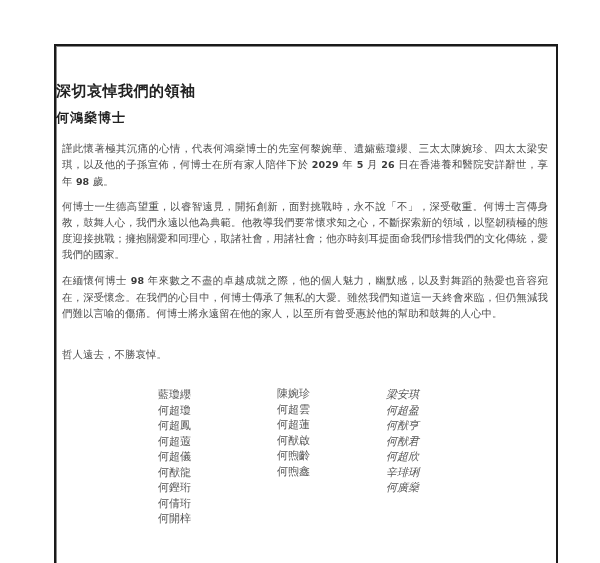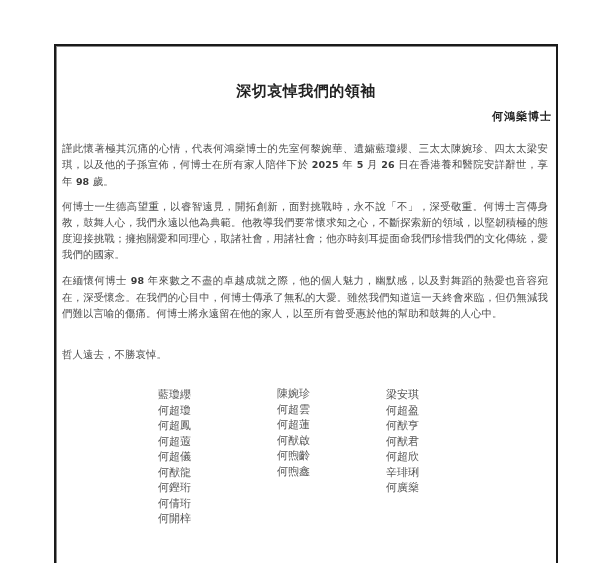--- a/index.html
+++ b/index.html
@@ -24,36 +24,36 @@
       border: 2px solid #1a1a1a;
       border-bottom: none;
       box-shadow: 1px 1px 0 #8a8a8a inset;
       background: #ffffff;
     }
     .title {
       position: absolute;
       left: 0;
       right: 0;
       top: 36px;
-      text-align: center;
+      text-align: left;
       font-family: "DejaVu Sans", "Liberation Sans", sans-serif;
       font-weight: bold;
       font-size: 15px;
       color: #222222;
       letter-spacing: 0.5px;
     }
     .subtitle {
       position: absolute;
       left: 0;
-      right: 4px;
+      right: 11px;
       top: 63px;
-      text-align: right;
+      text-align: left;
       font-family: "DejaVu Sans", "Liberation Sans", sans-serif;
       font-weight: bold;
-      font-size: 11px;
+      font-size: 13px;
       color: #222222;
       letter-spacing: 1px;
     }
     .para {
       position: absolute;
       left: 6px;
       right: 8px;
       font-size: 10.4px;
       line-height: 16px;
       color: #4d4d4d;
@@ -76,30 +76,30 @@
       position: absolute;
       top: 0;
       font-size: 11px;
       line-height: 15.5px;
       color: #555555;
     }
     .col div { white-space: nowrap; }
     .c1 { left: 0; }
     .c2 { left: 96px; text-align: right; }
     .c3 { left: 215px; font-family: Liberation Mono, monospace; }
-    .c4 { left: 324px; }
+    .c4 { left: 324px; font-style: italic; }
   </style>
 </head>
 <body>
 
 <div class="frame">
   <div class="title">深切哀悼我們的領袖</div>
   <div class="subtitle">何鴻燊博士</div>
 
-  <div class="para p1"><span>謹此懷著極其沉痛的心情，代表何鴻燊博士的先室何黎婉華、遺孀藍瓊纓、三太太陳婉珍、四太太梁安琪，以及他的子孫宣佈，何博士在所有家人陪伴下於 </span><span class="num">2025</span><span> 年 </span><span class="num">5</span><span> 月 </span><span class="num">26</span><span> 日在香港養和醫院安詳辭世，享年 </span><span class="num">98</span><span> 歲。</span></div>
+  <div class="para p1"><span>謹此懷著極其沉痛的心情，代表何鴻燊博士的先室何黎婉華、遺孀藍瓊纓、三太太陳婉珍、四太太梁安琪，以及他的子孫宣佈，何博士在所有家人陪伴下於 </span><span class="num">2029</span><span> 年 </span><span class="num">5</span><span> 月 </span><span class="num">26</span><span> 日在香港養和醫院安詳辭世，享年 </span><span class="num">98</span><span> 歲。</span></div>
 
   <div class="para p2">何博士一生德高望重，以睿智遠見，開拓創新，面對挑戰時，永不說「不」，深受敬重。何博士言傳身教，鼓舞人心，我們永遠以他為典範。他教導我們要常懷求知之心，不斷探索新的領域，以堅韌積極的態度迎接挑戰；擁抱關愛和同理心，取諸社會，用諸社會；他亦時刻耳提面命我們珍惜我們的文化傳統，愛我們的國家。</div>
 
   <div class="para p3"><span>在緬懷何博士 </span><span class="num">98</span><span> 年來數之不盡的卓越成就之際，他的個人魅力，幽默感，以及對舞蹈的熱愛也音容宛在，深受懷念。在我們的心目中，何博士傳承了無私的大愛。雖然我們知道這一天終會來臨，但仍無減我們難以言喻的傷痛。何博士將永遠留在他的家人，以至所有曾受惠於他的幫助和鼓舞的人心中。</span></div>
 
   <div class="para p4">哲人遠去，不勝哀悼。</div>
 
   <div class="names">
     <div class="col c2">
       <div>藍瓊纓</div>

